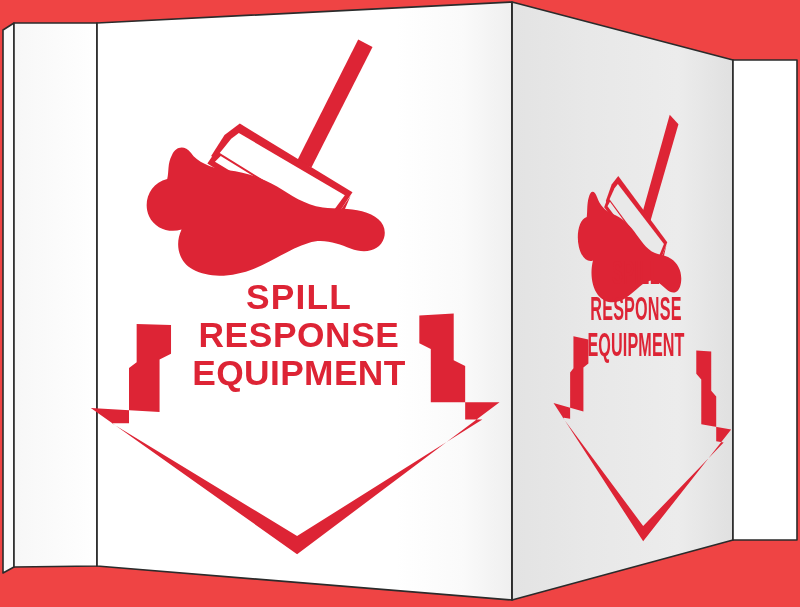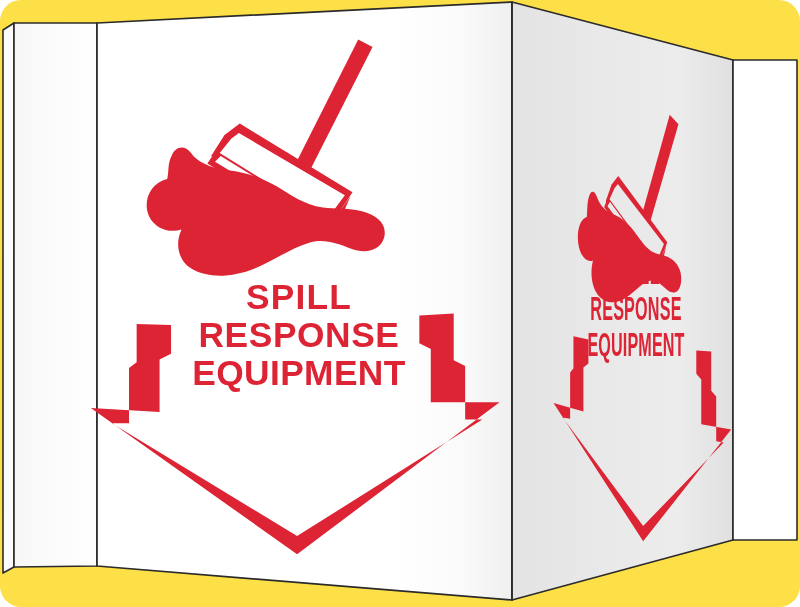--- a/index.html
+++ b/index.html
@@ -8,23 +8,22 @@
     padding: 0;
     background: #ffffff;
   }
   body {
     font-family: "Liberation Sans", sans-serif;
   }
   #stage {
     position: relative;
     width: 800px;
     height: 607px;
-    background: #fde047;
+    background: #ef4444;
     overflow: hidden;
-    border-radius: 21px;
   }
   #sign-svg {
     position: absolute;
     left: 0;
     top: 0;
     width: 800px;
     height: 607px;
     display: block;
   }
   .sr-only {

